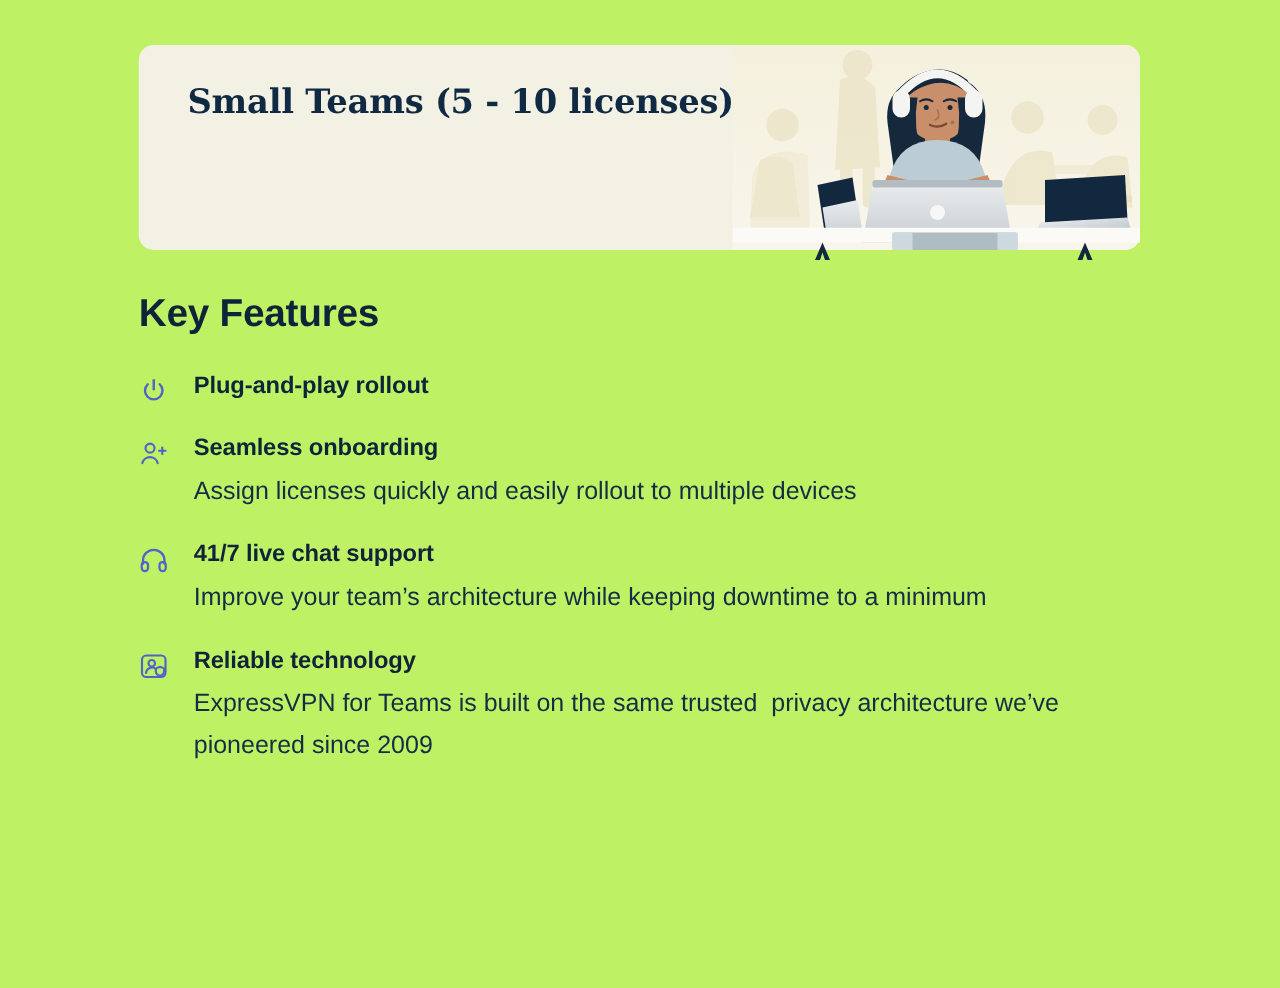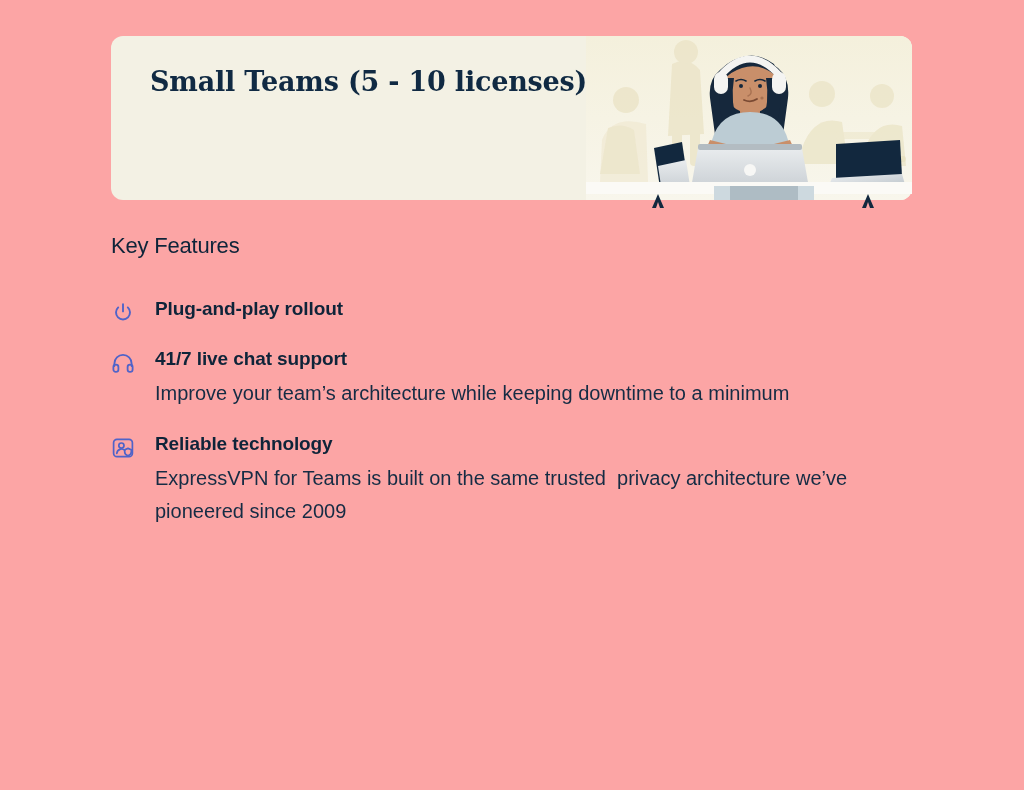--- a/index.html
+++ b/index.html
@@ -3,21 +3,21 @@
 <meta charset="utf-8">
 <style>
   * { box-sizing: border-box; margin: 0; padding: 0; }
   html, body {
     width: 1024px;
     height: 790px;
     background: #ffffff;
     font-family: "Liberation Sans", sans-serif;
     -webkit-font-smoothing: antialiased;
   }
-  .page { position: relative; width: 1024px; height: 790px; background: #fca5a5; overflow: hidden; padding-left: 42px; }
+  .page { position: relative; width: 1024px; height: 790px; background: #bef264; overflow: hidden; padding-left: 42px; }
 
   
   .banner {
     position: absolute;
     left: 111px; top: 36px;
     width: 801px; height: 164px;
     background: #f3f1e4;
     border-radius: 12px;
   }
   .banner-title {
@@ -57,22 +57,22 @@
     position: absolute;
     left: 586px; top: 182px;
     width: 326px; height: 30px;
   }
   .desk svg { display: block; width: 326px; height: 30px; }
 
   
   .section-title {
     position: absolute;
     left: 111px; top: 233px;
-    font-size: 22px;
-    font-weight: 400;
+    font-size: 31px;
+    font-weight: 700;
     color: #0e2439;
     letter-spacing: -0.2px;
   }
 
   .features {
     position: absolute;
     left: 111px; top: 297px;
     width: 810px;
   }
   .feature { position: relative; display: flex; margin-bottom: 22px; }
@@ -224,20 +224,34 @@
         <svg viewBox="0 0 24 24" fill="none" stroke="currentColor" stroke-width="1.9" stroke-linecap="round">
           <path d="M12 3.2 v7.2"></path>
           <path d="M7.2 6.4 a7 7 0 1 0 9.6 0"></path>
         </svg>
       </div>
       <div class="f-body">
         <div class="f-head">Plug-and-play rollout</div>
       </div>
     </div>
 
+    <div class="feature">
+      <div class="f-icon">
+        <svg viewBox="0 0 24 24" fill="none" stroke="currentColor" stroke-width="1.7" stroke-linecap="round" stroke-linejoin="round">
+          <circle cx="9" cy="7.5" r="3.6"></circle>
+          <path d="M2.8 19.5 a6.4 6.4 0 0 1 12.4 0"></path>
+          <path d="M18.8 7 v5.2"></path>
+          <path d="M16.2 9.6 h5.2"></path>
+        </svg>
+      </div>
+      <div class="f-body">
+        <div class="f-head">Seamless onboarding</div>
+        <div class="f-desc">Assign licenses quickly and easily rollout to multiple devices</div>
+      </div>
+    </div>
 
     <div class="feature">
       <div class="f-icon">
         <svg viewBox="0 0 24 24" fill="none" stroke="currentColor" stroke-width="1.8" stroke-linecap="round" stroke-linejoin="round">
           <path d="M3.4 15 v-2.6 a8.6 8.6 0 0 1 17.2 0 V15"></path>
           <rect x="2.4" y="13.6" width="5" height="7.2" rx="2.4"></rect>
           <rect x="16.6" y="13.6" width="5" height="7.2" rx="2.4"></rect>
         </svg>
       </div>
       <div class="f-body">

